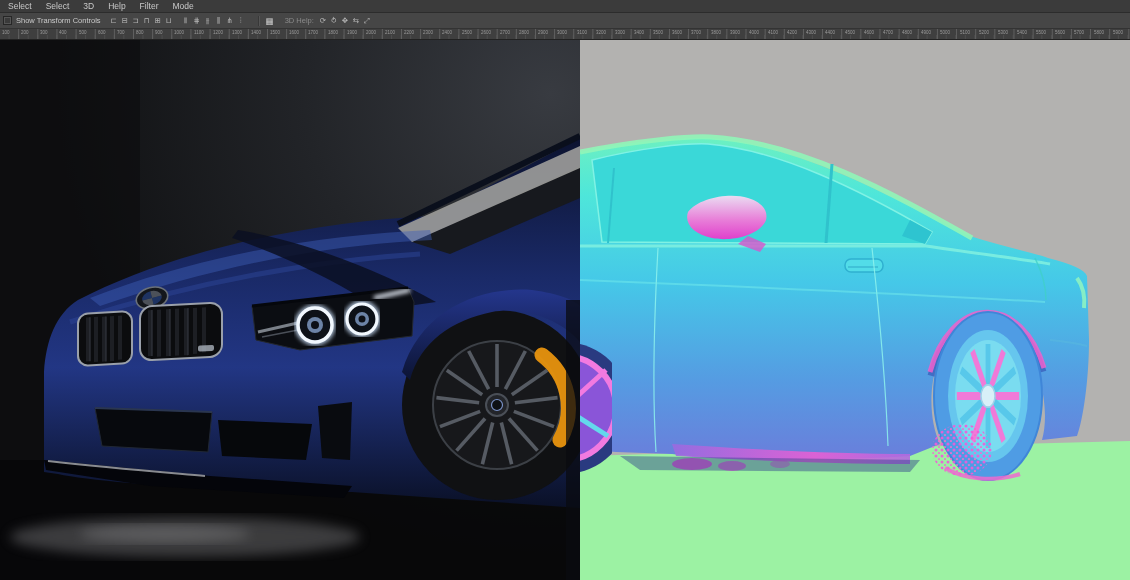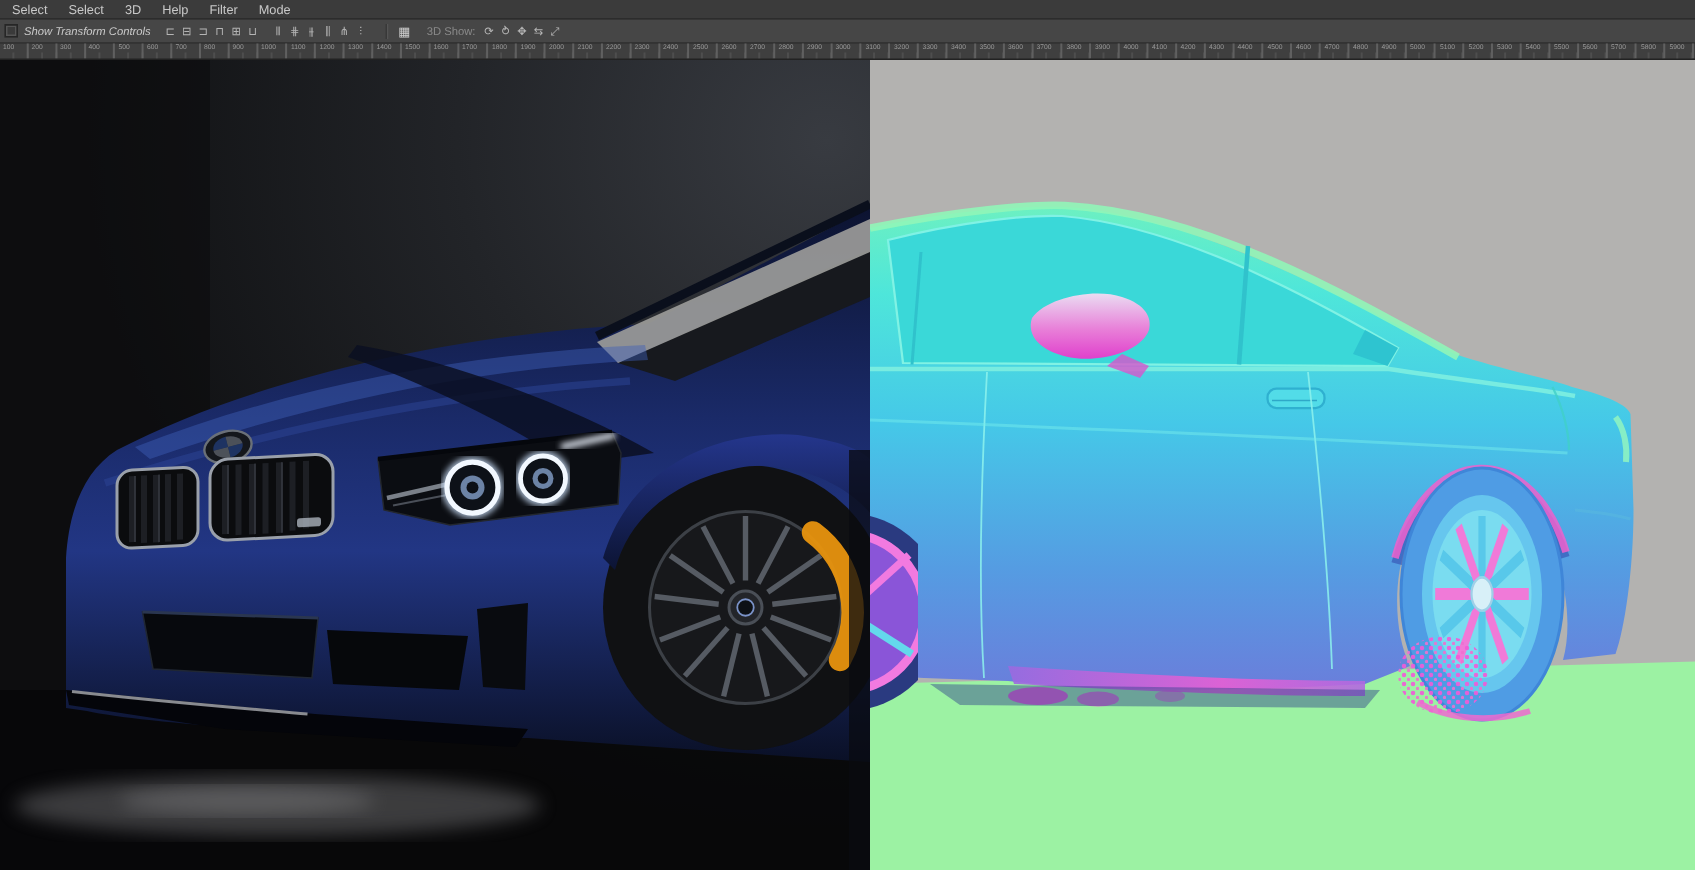--- a/index.html
+++ b/index.html
@@ -17,21 +17,21 @@
   .menubar .mitem{font-size:8.5px;color:var(--ui_text,#c9c9c9);line-height:13px;cursor:default;}
   .optionsbar{
     position:absolute;left:0;top:13px;width:1130px;height:16px;
     background:var(--options_bg,#464646);border-bottom:1px solid #333;
     display:flex;align-items:center;padding-left:3px;box-sizing:border-box;
   }
   .checkbox{
     width:7px;height:7px;background:#3a3a3a;border:1px solid #262626;
     box-shadow:inset 0 0 0 1px #555;margin-right:4px;flex:0 0 auto;
   }
-  .optlabel{font-size:7.5px;color:var(--ui_text,#c9c9c9);white-space:nowrap;margin-right:8px;font-style:italic;}
+  .optlabel{font-size:7.5px;color:var(--ui_text,#c9c9c9);white-space:nowrap;margin-right:8px;}
   .icongroup{display:flex;align-items:center;gap:1px;margin-right:7px;}
   .tbicon{
     width:10px;height:12px;display:inline-flex;align-items:center;justify-content:center;
     font-size:7.5px;color:#b5b5b5;line-height:12px;cursor:default;
   }
   .vsep{width:1px;height:10px;background:#383838;border-right:1px solid #555;margin:0 5px;}
   .dimlabel{font-size:7.5px;color:var(--ui_text_dim,#8a8a8a);margin-right:4px;white-space:nowrap;}
   .panelicon{color:#cfcfcf;font-size:8.5px;margin-right:10px;}
   
   .ruler{
@@ -82,21 +82,21 @@
   <span class="icongroup" id="dist-icons">
       <span class="tbicon">⫴</span>
       <span class="tbicon">⋕</span>
       <span class="tbicon">⫵</span>
       <span class="tbicon">⫼</span>
       <span class="tbicon">⋔</span>
       <span class="tbicon">⫶</span>
     </span>
   <span class="vsep"></span>
   <span class="tbicon panelicon">▦</span>
-  <span class="dimlabel">3D Show:</span>
+  <span class="dimlabel">3D Help:</span>
   <span class="icongroup" id="mode-icons">
       <span class="tbicon">⟳</span>
       <span class="tbicon">⥁</span>
       <span class="tbicon">✥</span>
       <span class="tbicon">⇆</span>
       <span class="tbicon">⤢</span>
     </span>
 </div>
 
 <div class="ruler" id="ruler">

